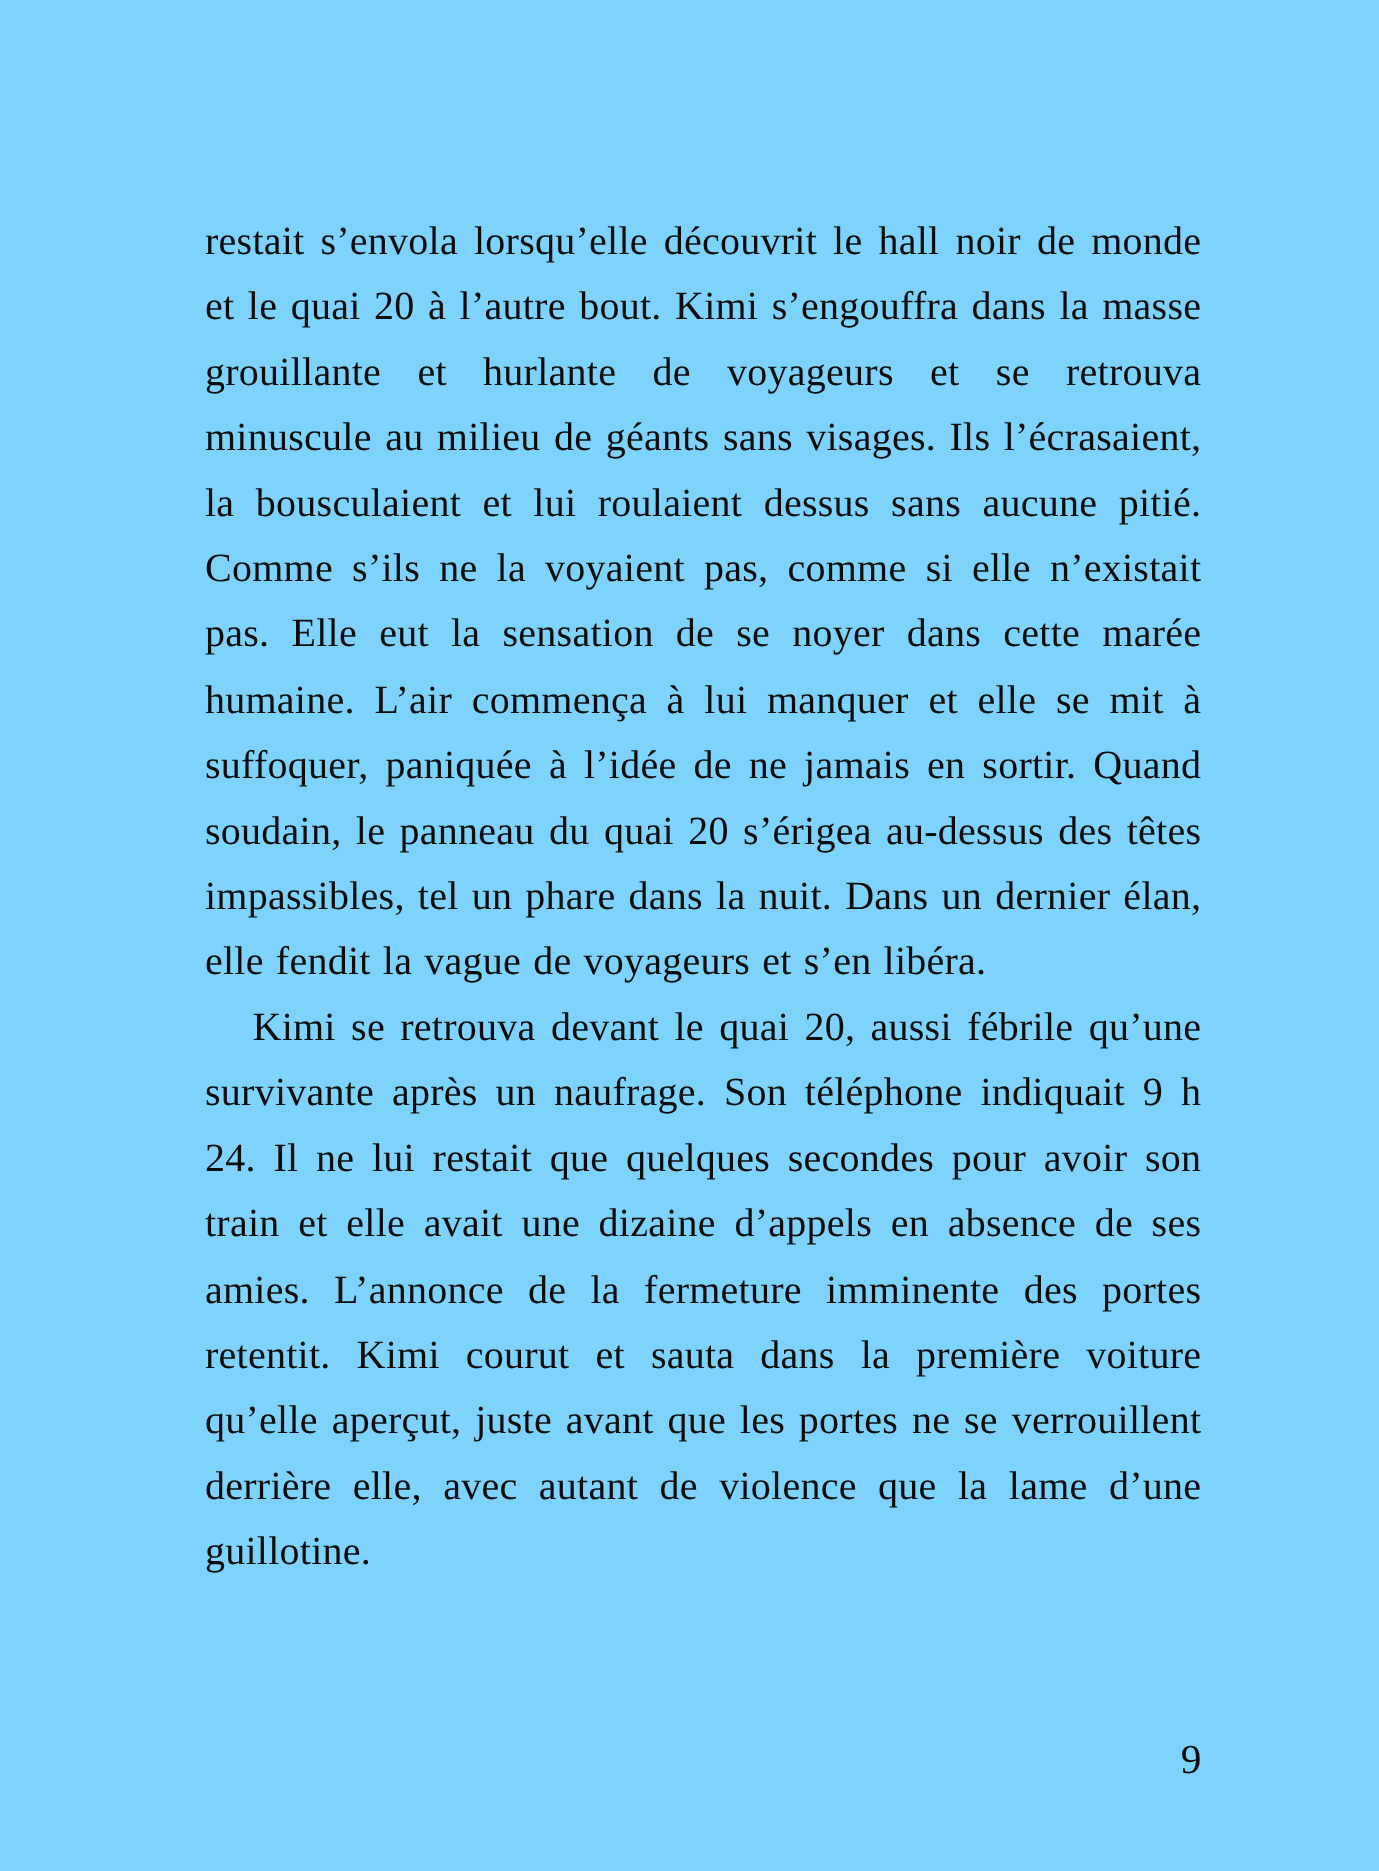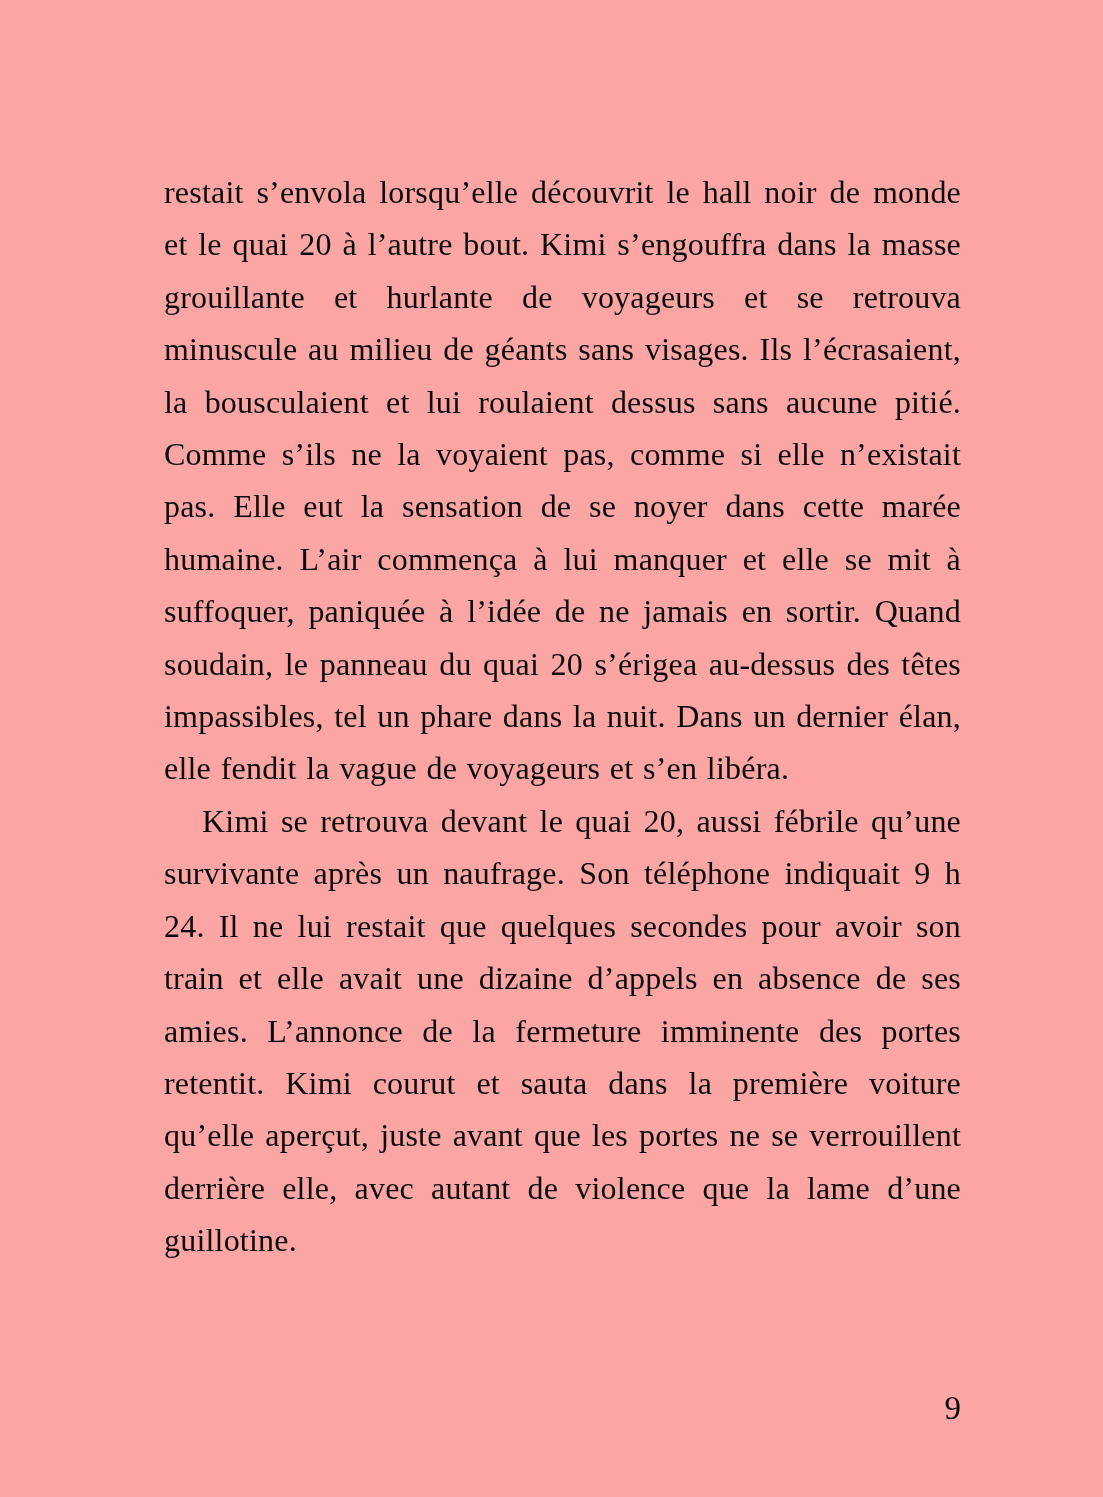--- a/index.html
+++ b/index.html
@@ -11,21 +11,21 @@
     height: 1497px;
     background: #ffffff;
     position: relative;
     overflow: hidden;
     font-family: "Liberation Serif", "DejaVu Serif", serif;
     color: #0b0b0b;
   }
   .page {
     position: absolute;
     inset: 0;
-    background: #fca5a5;
+    background: #7dd3fc;
     text-decoration: underline;
   }
   .text-block {
     position: absolute;
     left: 164px;
     top: 166px;
     width: 797px;
     font-size: 32px;
     line-height: 52.4px;
     text-align: justify;

